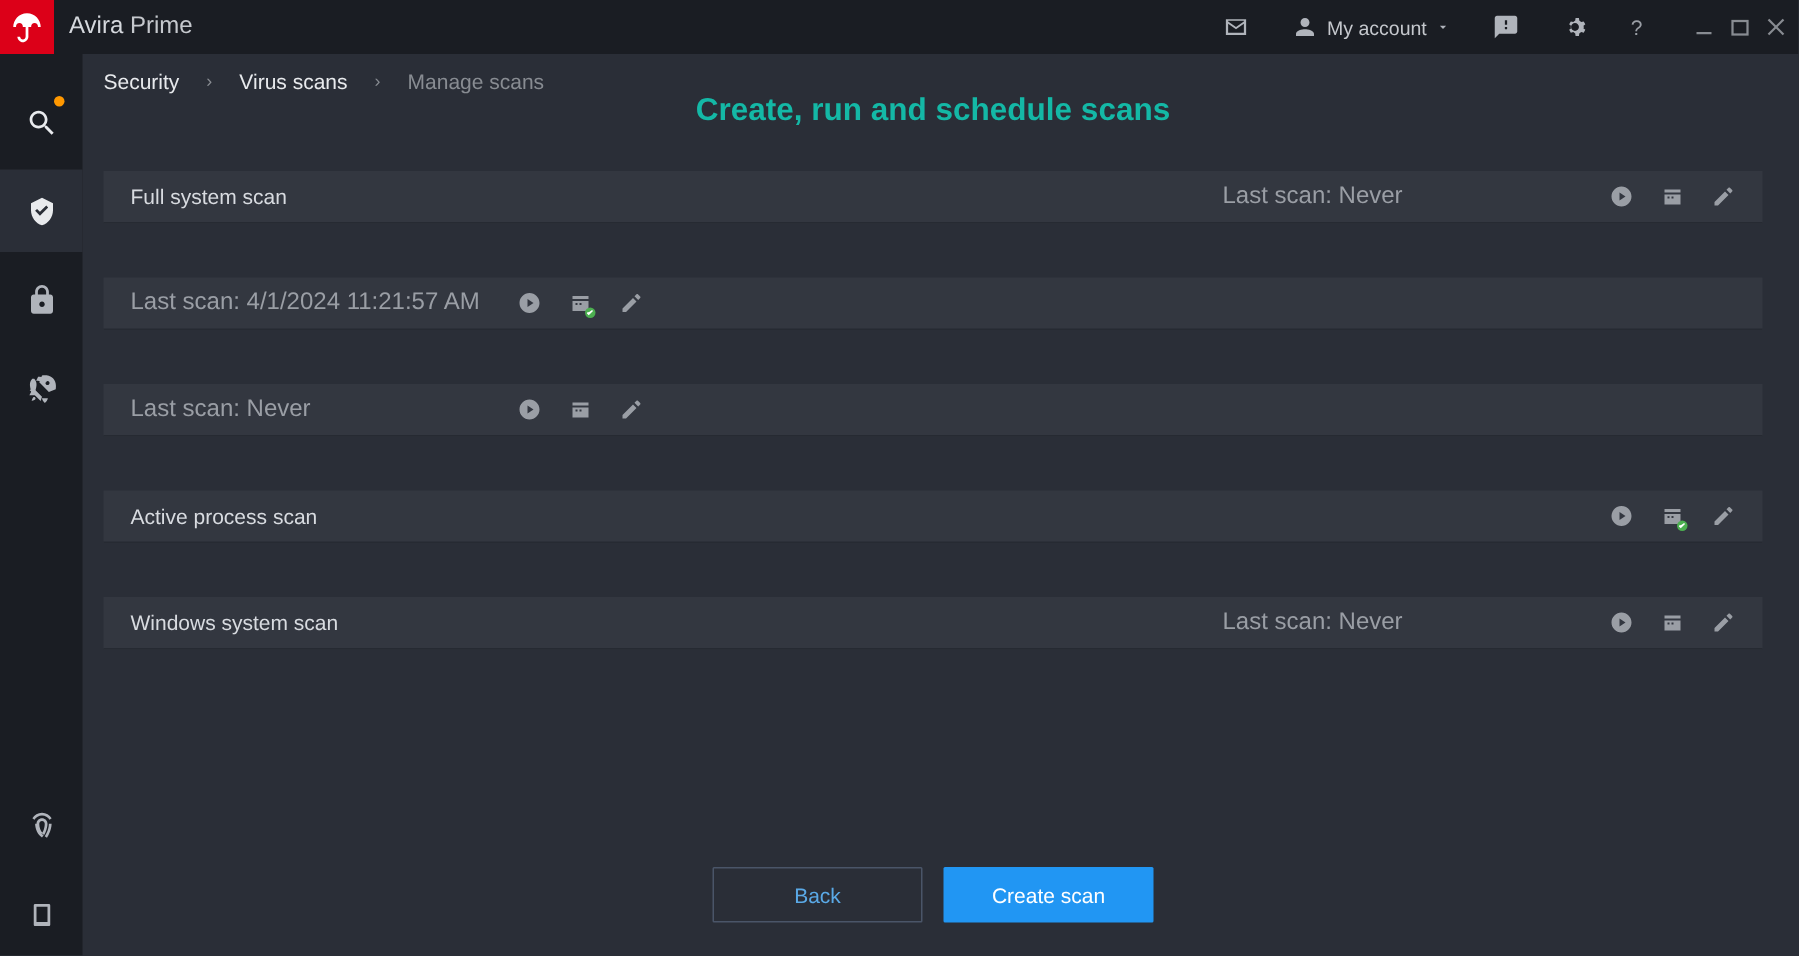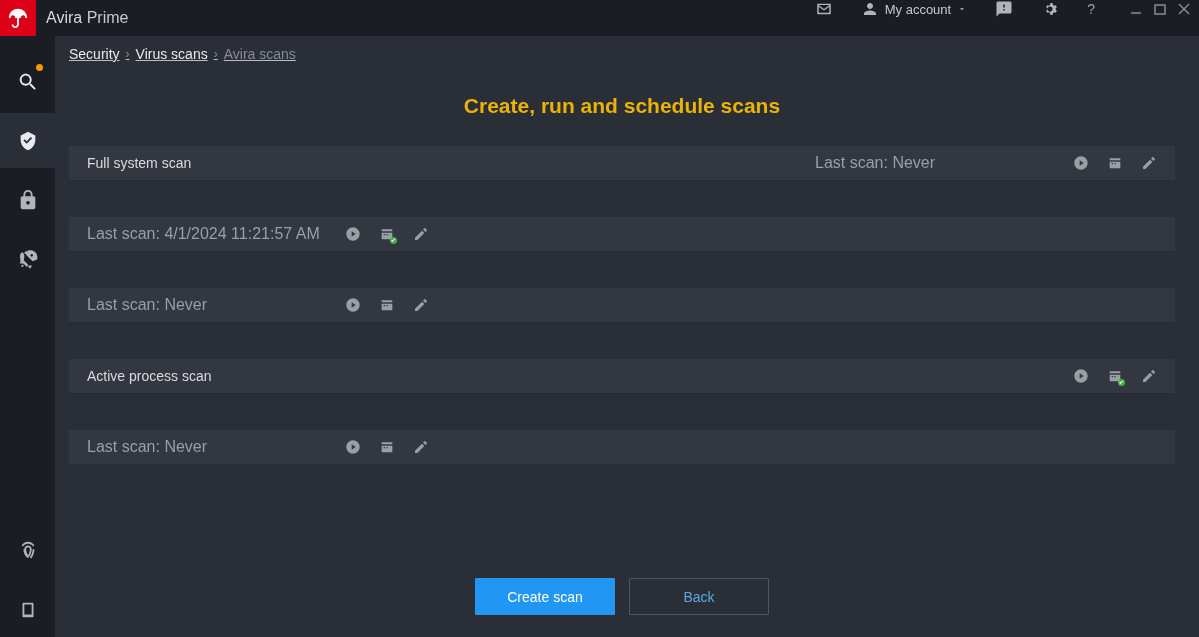--- a/index.html
+++ b/index.html
@@ -12,21 +12,21 @@
       background: #2a2e37;
       color: #b8bcc3;
       width: 1199px;
       height: 637px;
       overflow: hidden;
     }
     .title-bar {
       background: #1a1d23;
       height: 36px;
       display: flex;
-      align-items: flex-start;
+      align-items: center;
       justify-content: space-between;
       padding: 0 8px 0 0;
     }
     .title-left {
       display: flex;
       align-items: center;
     }
     .logo-box {
       background: #dc0018;
       width: 36px;
@@ -125,42 +125,40 @@
       border-radius: 50%;
     }
     .content {
       flex: 1;
       display: flex;
       flex-direction: column;
       padding: 10px 24px 18px 14px;
     }
     .breadcrumb {
       font-size: 14px;
-      margin-bottom: 32px;
-      display: flex;
-      align-items: center;
-      gap: 6px;
-      text-decoration: underline;
+      display: flex;
+      align-items: center;
+      gap: 18px;
     }
     .breadcrumb .bc-link {
       color: #e8eaed;
       cursor: pointer;
     }
     .breadcrumb .bc-current {
       color: #888c92;
     }
     .breadcrumb .bc-sep {
       color: #888c92;
       font-size: 12px;
     }
     .page-title {
       text-align: center;
       font-size: 21px;
       font-weight: 600;
-      color: #eab308;
+      color: #14b8a6;
       margin-bottom: 28px;
     }
     .section-label {
       font-size: 11px;
       color: #7a7e85;
       letter-spacing: 0.3px;
       margin-bottom: 10px;
       margin-left: 2px;
     }
     .scan-list {
@@ -329,21 +327,21 @@
       </svg>
     </div>
   </div>
 
   <div class="content">
     <div class="breadcrumb">
       <span class="bc-link">Security</span>
       <span class="bc-sep">›</span>
       <span class="bc-link">Virus scans</span>
       <span class="bc-sep">›</span>
-      <span class="bc-current">Avira scans</span>
+      <span class="bc-current">Manage scans</span>
     </div>
 
     <div class="page-title">Create, run and schedule scans</div>
 
 
     <div class="scan-list">
         <div class="scan-row">
           <div class="scan-name">Full system scan</div>
           <div class="scan-status">Last scan: Never</div>
           <div class="scan-actions">
@@ -402,33 +400,34 @@
                 <svg width="5" height="5" viewBox="0 0 10 10">
                   <path fill="#fff" d="M1 5l2 2 5-5" stroke="#fff" stroke-width="2"></path>
                 </svg>
               </div></div>
             <div class="action-wrap"><svg class="action-icon" viewBox="0 0 24 24">
                 <path d="M3 17.5V21h3.5L17 10.5 13.5 7 3 17.5zM20.7 7c.4-.4.4-1 0-1.4l-2.3-2.3c-.4-.4-1-.4-1.4 0L15 5.3 18.7 9l2-2z"></path>
               </svg></div>
           </div>
         </div>
         <div class="scan-row">
+          <div class="scan-name">Windows system scan</div>
           <div class="scan-status">Last scan: Never</div>
           <div class="scan-actions">
             <div class="action-wrap"><svg class="action-icon" viewBox="0 0 24 24">
                 <path d="M12 2C6.5 2 2 6.5 2 12s4.5 10 10 10 10-4.5 10-10S17.5 2 12 2zm-2 14V8l6 4-6 4z"></path>
               </svg></div>
             <div class="action-wrap"><svg class="action-icon" viewBox="0 0 24 24">
                 <path d="M4 5h16v3H4V5zm0 5h16v10H4V10zm3 2v2h2v-2H7zm4 0v2h2v-2h-2z"></path>
               </svg></div>
             <div class="action-wrap"><svg class="action-icon" viewBox="0 0 24 24">
                 <path d="M3 17.5V21h3.5L17 10.5 13.5 7 3 17.5zM20.7 7c.4-.4.4-1 0-1.4l-2.3-2.3c-.4-.4-1-.4-1.4 0L15 5.3 18.7 9l2-2z"></path>
               </svg></div>
           </div>
         </div>
       </div>
 
     <div class="footer">
+      <button class="btn btn-secondary">Back</button>
       <button class="btn btn-primary">Create scan</button>
-      <button class="btn btn-secondary">Back</button>
     </div>
   </div>
 </div>
 
 </body></html>

